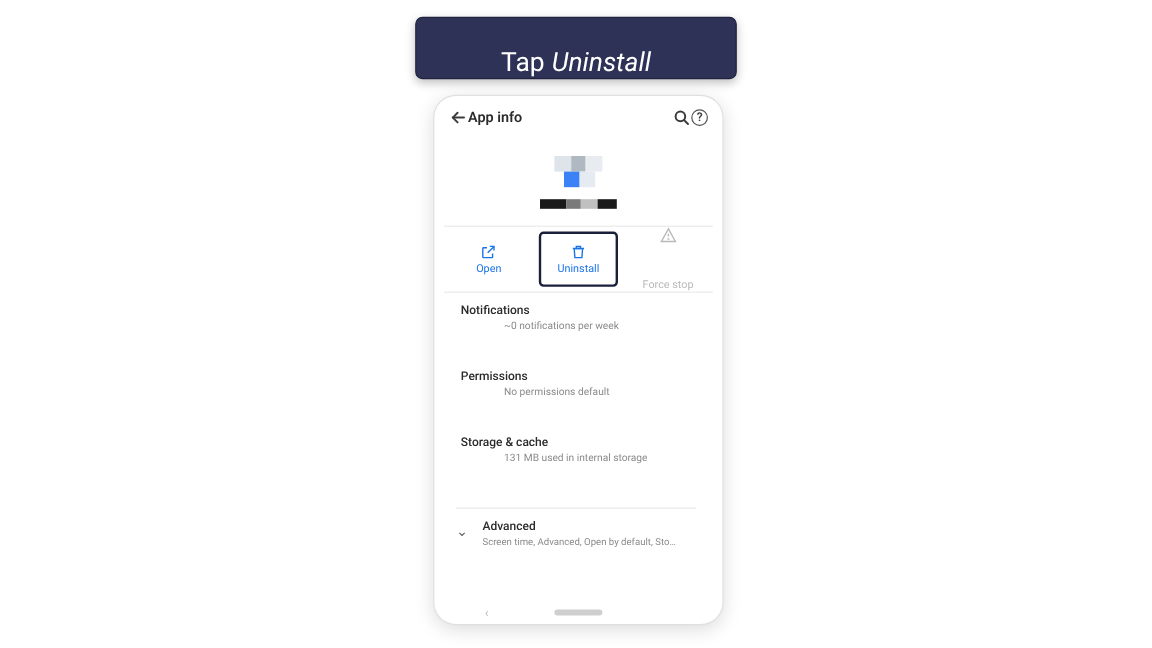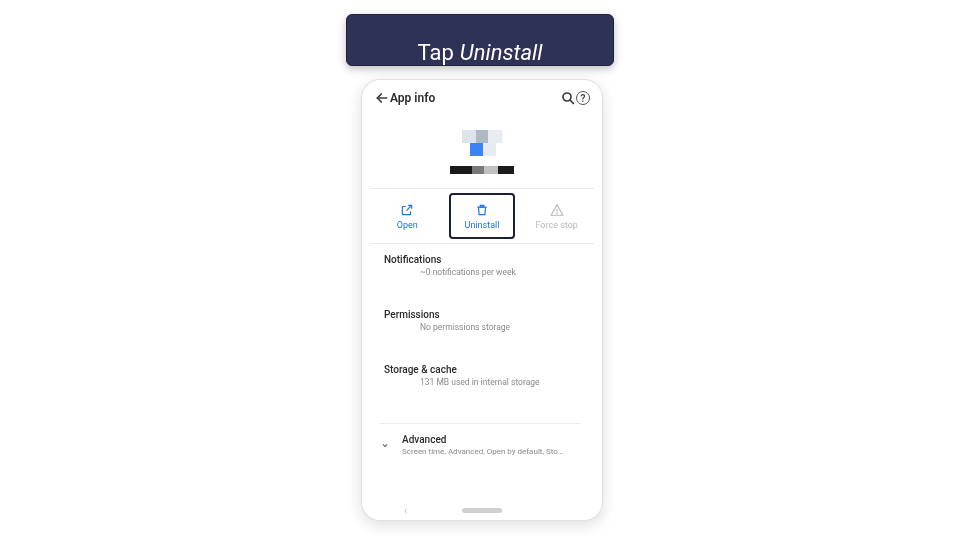--- a/index.html
+++ b/index.html
@@ -102,21 +102,21 @@
     display: flex;
     flex-direction: column;
     align-items: center;
     justify-content: center;
     gap: 3px;
     font-size: 9px;
     position: relative;
   }
   .action.open { color: #1a73e8; }
   .action.uninstall { color: #1a73e8; }
-  .action.forcestop { color: #b9b9b9; }
+  .action.forcestop { color: #b9b9b9; justify-content: space-between; }
   .uninstall-frame {
     position: absolute;
     top: 4px; bottom: 4px; left: 4px; right: 4px;
     border: 2px solid #1a1f3a;
     border-radius: 4px;
     pointer-events: none;
   }
   .action svg { width: 14px; height: 14px; }
 
   .settings-list {
@@ -246,21 +246,21 @@
     </div>
   </div>
 
   <div class="settings-list">
     <div class="setting-item">
       <div class="label">Notifications</div>
       <div class="sub">~0 notifications per week</div>
     </div>
     <div class="setting-item">
       <div class="label">Permissions</div>
-      <div class="sub">No permissions storage</div>
+      <div class="sub">No permissions default</div>
     </div>
     <div class="setting-item">
       <div class="label">Storage &amp; cache</div>
       <div class="sub">131 MB used in internal storage</div>
     </div>
 
     <div class="advanced-row">
       <div class="chev">⌄</div>
       <div class="adv-text">
         <div class="label">Advanced</div>

